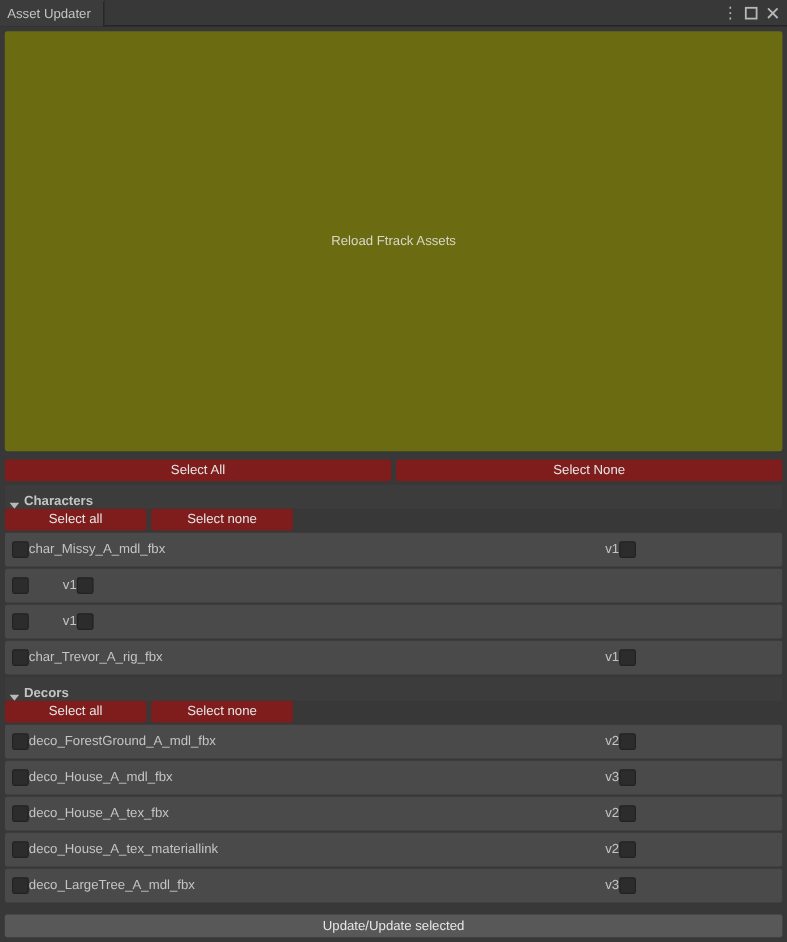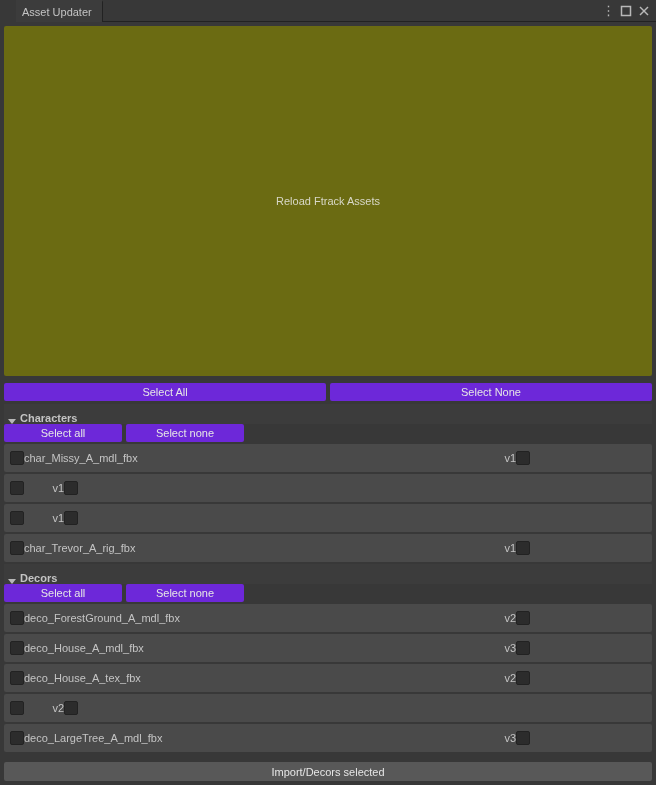--- a/index.html
+++ b/index.html
@@ -18,21 +18,20 @@
     background: #383838;
     display: flex;
     flex-direction: column;
   }
   .titlebar {
     height: 22px;
     background: #383838;
     border-bottom: 1px solid #222;
     display: flex;
     align-items: center;
-    margin-left: 16px;
   }
   .tab {
     background: #3c3c3c;
     border-top: 2px solid #3c3c3c;
     border-right: 1px solid #222;
     height: 22px;
     display: flex;
     align-items: center;
     padding: 0 10px 0 6px;
     color: #c4c4c4;
@@ -49,21 +48,21 @@
   .win-icon { width: 12px; height: 12px; fill: #b8b8b8; }
   .body {
     flex: 1;
     padding: 4px;
     display: flex;
     flex-direction: column;
     gap: 3px;
     overflow: hidden;
   }
   .btn {
-    background: #6d28d9;
+    background: #7f1d1d;
     border: none;
     color: #e6e6e6;
     font-size: 11px;
     height: 18px;
     border-radius: 2px;
     cursor: pointer;
     display: flex;
     align-items: center;
     justify-content: center;
   }
@@ -263,32 +262,33 @@
         <div class="asset-row">
       <div class="cb"></div>
       <div class="asset-name">deco_House_A_tex_fbx</div>
       <div class="version">v2</div>
       <div class="right-spacer">
         <div class="right-box"></div>
       </div>
         </div>
         <div class="asset-row">
       <div class="cb"></div>
+      <div class="asset-name">deco_House_A_tex_materiallink</div>
       <div class="version">v2</div>
       <div class="right-spacer">
         <div class="right-box"></div>
       </div>
         </div>
         <div class="asset-row">
       <div class="cb"></div>
       <div class="asset-name">deco_LargeTree_A_mdl_fbx</div>
       <div class="version">v3</div>
       <div class="right-spacer">
         <div class="right-box"></div>
       </div>
         </div>
       </div>
   </div>
 
   <div class="footer">
-    <button class="btn">Import/Decors selected</button>
+    <button class="btn">Update/Update selected</button>
   </div>
 </div>
 
 </body></html>

